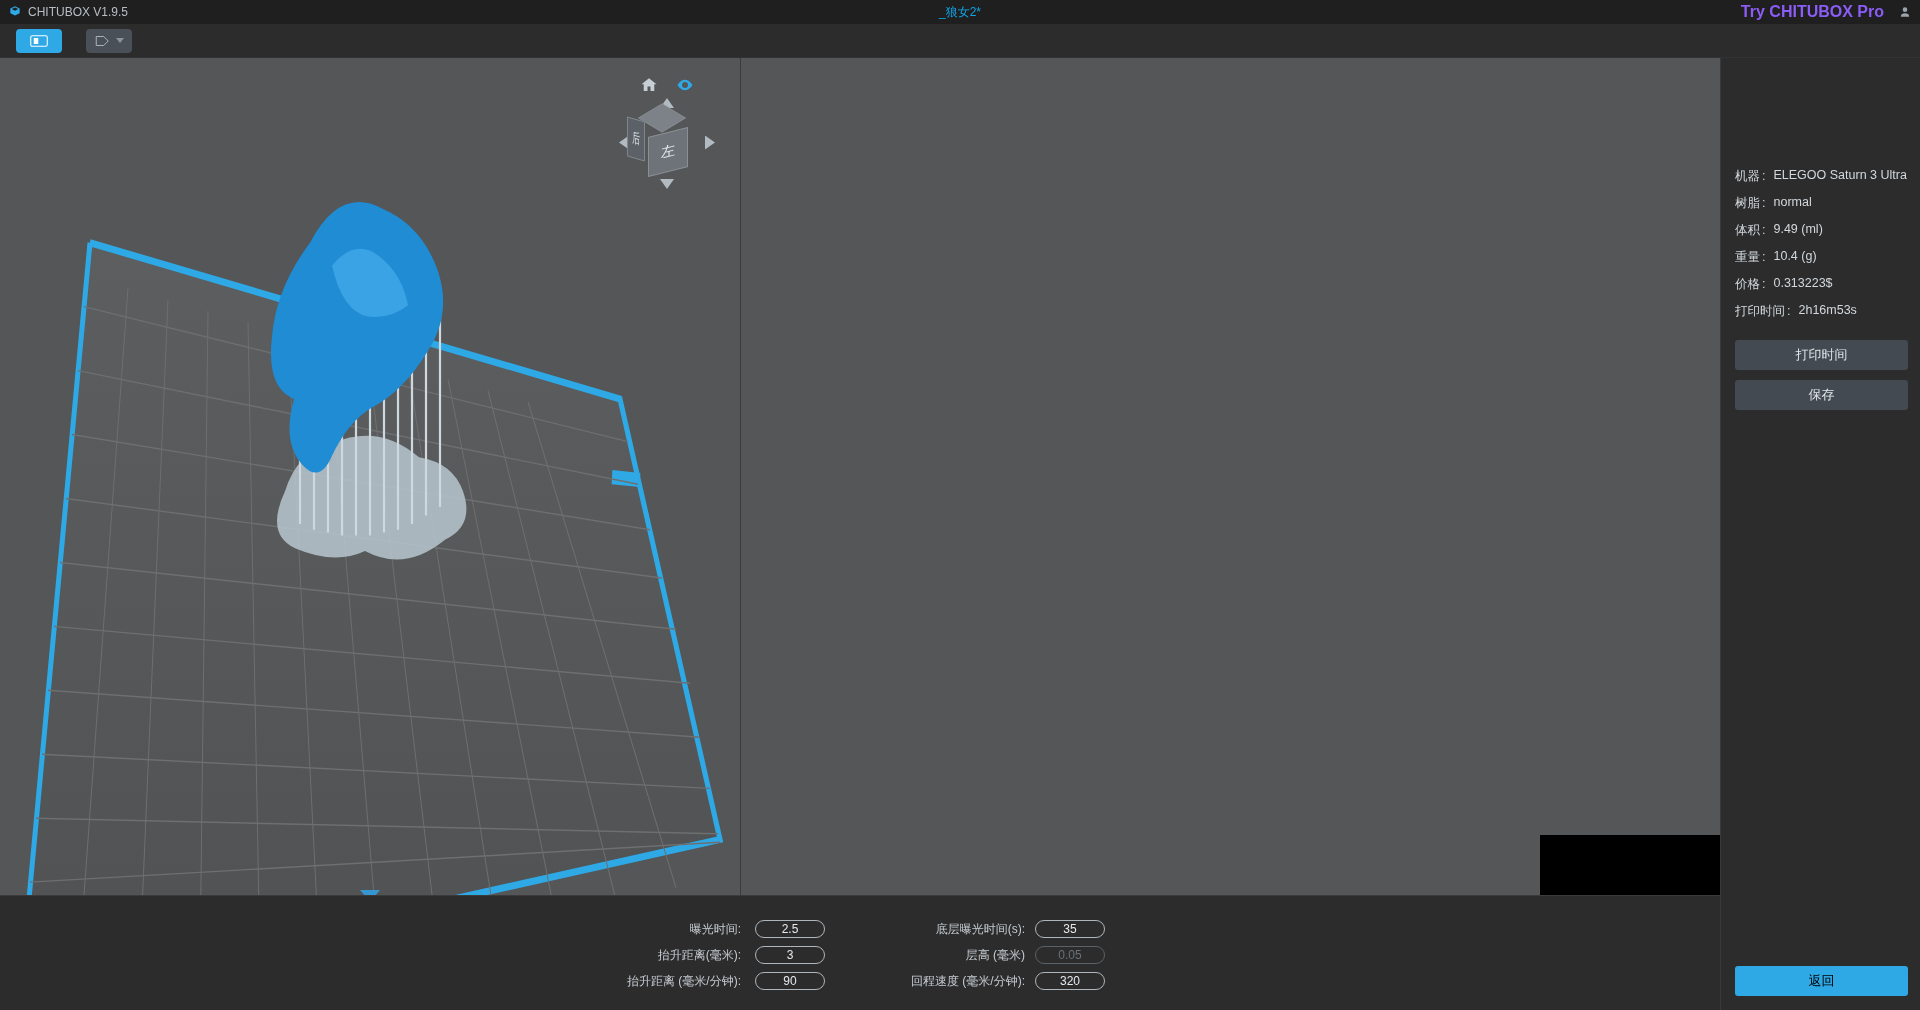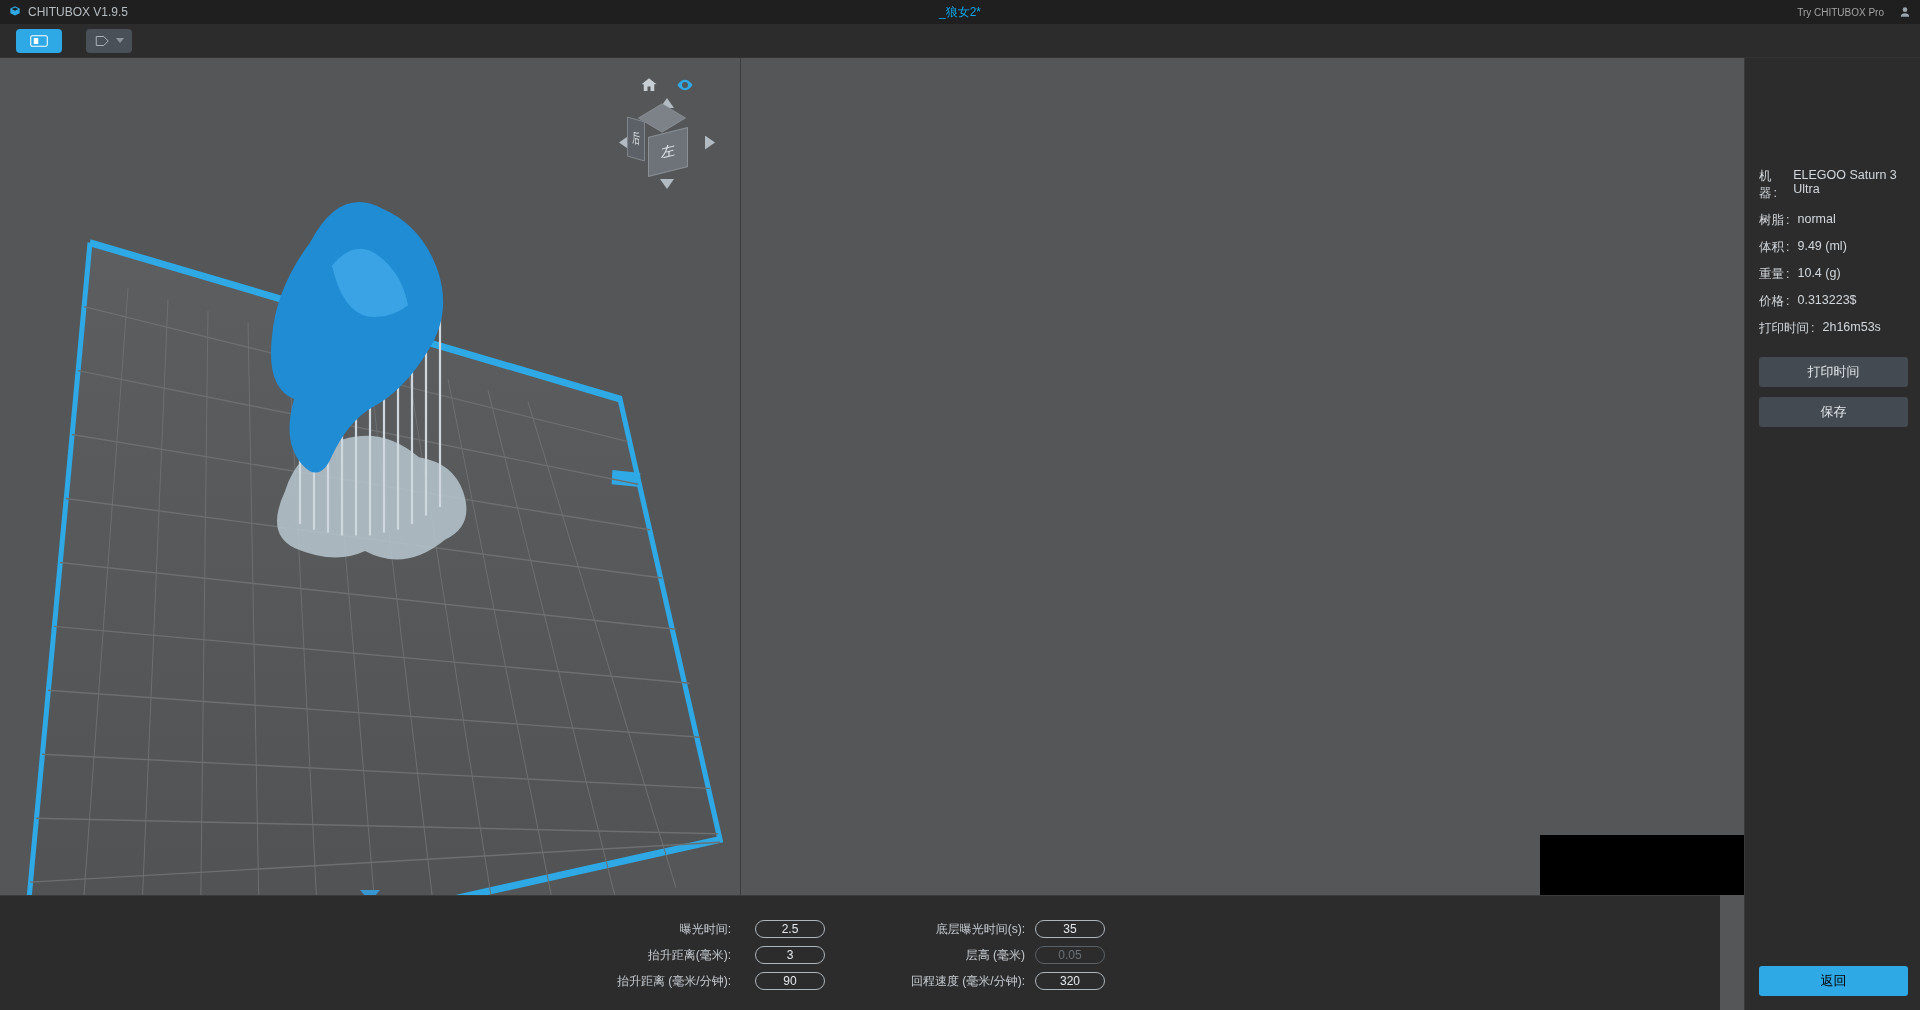--- a/index.html
+++ b/index.html
@@ -3,21 +3,21 @@
 <meta charset="utf-8">
 <style>
 * { margin: 0; padding: 0; box-sizing: border-box; font-family: "Microsoft YaHei", Arial, sans-serif; }
 html, body { width: 100%; height: 100%; background: #2c2c2c; color: #cdd3d8; overflow: hidden; font-size: 13px; }
 
 
 .titlebar { position: relative; height: 24px; display: flex; align-items: center; background: #1f1f1f; padding: 0 8px; }
 .titlebar .app-icon { width: 14px; height: 14px; margin-right: 6px; display: inline-flex; }
 .titlebar .app-name { color: #b6bec4; font-size: 12px; }
 .titlebar .doc-title { position: absolute; left: 50%; transform: translateX(-50%); color: #0ea5e9; font-size: 12px; }
-.titlebar .try-pro { margin-left: auto; color: #a3a3a3; font-size: 10px; cursor: pointer; }
+.titlebar .try-pro { margin-left: auto; color: #8b5cf6; font-size: 16px; cursor: pointer; font-weight: bold; }
 .titlebar .user-icon { margin-left: 14px; width: 14px; height: 14px; color: #9aa4ac; }
 
 
 .modebar { height: 34px; background: #2c2c2c; display: flex; align-items: center; padding: 4px 16px; gap: 24px; border-bottom: 1px solid #333; }
 .mode-btn { width: 46px; height: 24px; border-radius: 4px; display: flex; align-items: center; justify-content: center; }
 .mode-btn.active { background: #2ea9e6; }
 .mode-btn.inactive { background: #4a5057; }
 .mode-btn svg { width: 18px; height: 14px; }
 .mode-btn.inactive .caret { margin-left: 4px; border-left: 4px solid transparent; border-right: 4px solid transparent; border-top: 5px solid #8b949b; }
 
@@ -63,32 +63,32 @@
 .vslider .thumb { position: absolute; left: -4px; width: 14px; height: 14px; background: #2ea9e6; border-radius: 3px; }
 .vslider .thumb.top { top: -3px; }
 .vslider .thumb.bot { bottom: -3px; }
 .vslider .mark { position: absolute; right: 12px; color: #d0d6db; font-size: 11px; }
 .layer-caret-up { margin-top: 6px; color: #bfc7ce; }
 
 
 .slice-preview { position: absolute; right: 0; bottom: 115px; width: 380px; height: 60px; background: #000; }
 
 
-.sidebar { position: absolute; right: 0; top: 0; width: 176px; height: 100%; background: #2c2c2c; border-left: 1px solid #3a3a3a; padding: 110px 12px 14px 14px; display: flex; flex-direction: column; }
+.sidebar { position: absolute; right: 0; top: 0; width: 200px; height: 100%; background: #2c2c2c; border-left: 1px solid #3a3a3a; padding: 110px 12px 14px 14px; display: flex; flex-direction: column; }
 .info-row { display: flex; gap: 8px; margin-bottom: 10px; font-size: 12.5px; color: #d2d8dd; }
 .info-row .k::after { content: ":"; margin-left: 2px; }
 .sidebar .btn { width: 100%; height: 30px; border-radius: 3px; display: flex; align-items: center; justify-content: center; font-size: 13px; cursor: pointer; }
 .btn.gray { background: #434a51; color: #e2e6ea; margin-top: 10px; }
 .btn.gray:first-of-type { margin-top: 60px; }
 .btn.blue { background: #2ea9e6; color: #000000; margin-top: auto; }
 
 
 .settings { position: absolute; left: 0; right: 200px; bottom: 0; height: 115px; background: #2c2c2c; border-top: 1px solid #3b3b3b; display: flex; align-items: center; justify-content: center; padding: 10px 30px 6px; }
 .settings-grid { display: grid; grid-template-columns: 140px 70px 60px 150px 70px; row-gap: 8px; align-items: center; font-size: 12px; color: #c6ccd2; }
-.settings-grid .lab { text-align: right; padding-right: 24px; }
+.settings-grid .lab { text-align: right; padding-right: 14px; }
 .settings-grid .lab2 { text-align: right; padding-right: 10px; }
 .sin { height: 18px; border: 1px solid #aeb6bd; border-radius: 9px; background: transparent; color: #e5e9ed; text-align: center; font-size: 12px; display: flex; align-items: center; justify-content: center; }
 .sin.dim { color: #6a7177; border-color: #5a6167; }
 
 
 svg { fill: currentColor; }
 </style>
 </head>
 <body>
 

